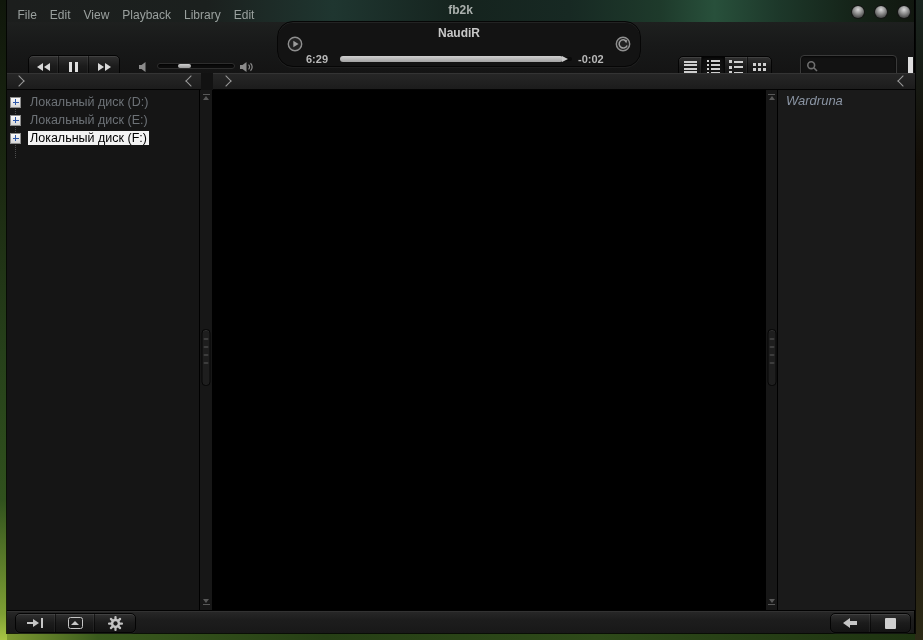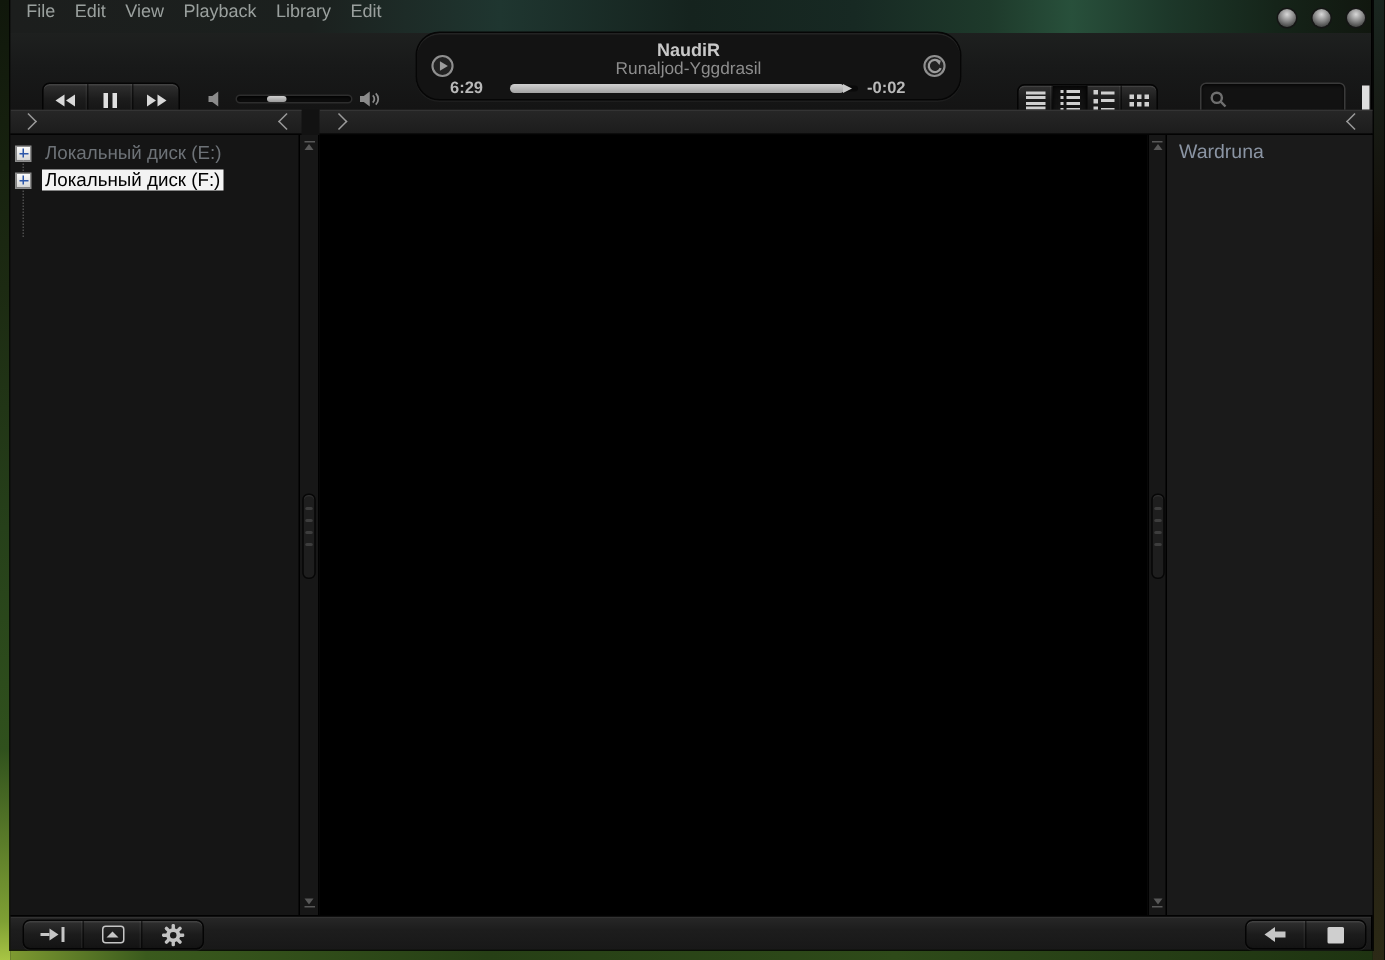--- a/index.html
+++ b/index.html
@@ -17,21 +17,21 @@
   .wp-bottom { position:absolute; left:7px; right:8px; bottom:0; height:8px;
     background:linear-gradient(90deg,#7e9a31 0%,#3a5a1d 10%,#263f15 35%,#2e4a19 65%,#1e3311 100%); }
 
   
   .window { position:absolute; left:7px; top:0; width:908px; height:633px;
     background:#121212; border-right:1px solid #000; box-shadow:0 0 0 1px rgba(0,0,0,.8); }
 
   
   .titlebar { position:absolute; left:0; top:0; width:100%; height:22px;
     background:linear-gradient(90deg,#1c1e1d 0%,#1b201e 22%,#1f3630 36%,#15231e 50%,#172923 62%,#1e3a2b 72%,#28503b 78%,#1d382a 85%,#152419 93%,#11170f 100%); }
-  .menubar { position:absolute; left:4px; top:0; height:22px; display:flex; align-items:flex-start; }
+  .menubar { position:absolute; left:4px; top:0; height:22px; display:flex; align-items:flex-end; }
   .menu-item { padding:0 6.5px; font-size:12px; color:#9aa09e; cursor:default; }
   .win-title { position:absolute; left:0; right:0; top:3px; text-align:center;
     font-size:12px; font-weight:bold; color:#aab0ad; pointer-events:none; }
   .winbtns { position:absolute; right:4px; top:6px; display:flex; gap:11px; }
   .winbtn { width:12px; height:12px; border-radius:50%;
     background:radial-gradient(circle at 50% 30%, #d8d8d8 0%, #9a9a9a 35%, #4f4f4f 75%, #2e2e2e 100%);
     box-shadow:0 0 0 1px #151515; }
 
   
   .toolbar { position:absolute; left:0; top:22px; width:100%; height:51px;
@@ -63,21 +63,21 @@
 
   .np-panel { position:absolute; left:270px; top:-1px; width:364px; height:46px;
     background:#131313; border:1px solid #060606; border-radius:16px;
     box-shadow:inset 0 1px 0 rgba(255,255,255,.07), 0 1px 0 rgba(255,255,255,.04); }
   .np-title { position:absolute; left:40px; right:40px; top:4px; text-align:center;
     font-size:12px; font-weight:bold; color:#c8c8c8; white-space:nowrap; overflow:hidden; }
   .np-sub { position:absolute; left:40px; right:40px; top:18px; text-align:center;
     font-size:11.5px; color:#8d8d8d; white-space:nowrap; overflow:hidden; }
   .np-play { position:absolute; left:9px; top:14px; }
   .np-undo { position:absolute; right:9px; top:14px; }
-  .np-elapsed { position:absolute; left:22px; top:31px; width:34px; text-align:left;
+  .np-elapsed { position:absolute; left:22px; top:31px; width:34px; text-align:center;
     font-size:11px; font-weight:bold; color:#b9b9b9; }
   .np-remaining { position:absolute; left:300px; top:31px; font-size:11px; font-weight:bold; color:#b9b9b9; }
   .np-bar { position:absolute; left:62px; top:34px; width:232px; height:6px; }
   .np-bar-track { position:absolute; left:0; top:1px; width:100%; height:4px; background:#0a0a0a; border-radius:2px; }
   .np-bar-fill { position:absolute; left:0; top:0; height:6px; background:linear-gradient(#d0d0d0,#a2a2a2); border-radius:3px; }
   .np-thumb { position:absolute; right:-5px; top:0; width:0; height:0;
     border-left:6px solid #c9c9c9; border-top:3px solid transparent; border-bottom:3px solid transparent; }
 
   .viewmodes { position:absolute; left:671px; top:34px; width:94px; height:22px; }
   .viewmodes .cell { width:23px; }
@@ -128,21 +128,21 @@
   .s-arrow .up { width:0; height:0; border-left:3.5px solid transparent; border-right:3.5px solid transparent; border-bottom:4px solid #585858; }
   .s-arrow .dn { width:0; height:0; border-left:3.5px solid transparent; border-right:3.5px solid transparent; border-top:4px solid #585858; }
   .s-arrow.top { top:4px; } .s-arrow.bottom { bottom:5px; }
   .s-grip { position:absolute; top:239px; left:50%; transform:translateX(-50%); width:9px; height:57px;
     background:#1e1e1e; border:1px solid #060606; border-radius:4px;
     box-shadow:inset 0 1px 0 #2d2d2d; display:flex; flex-direction:column; align-items:center; gap:6px; padding-top:8px; }
   .s-grip i { width:5px; height:2px; background:#3d3d3d; border-radius:1px; display:block; }
 
   
   .playlist { position:absolute; left:206px; top:90px; width:552px; height:520px; background:#000; }
-  .artist-panel { position:absolute; left:771px; top:90px; width:137px; height:520px; background:#1a1a1a; }
+  .artist-panel { position:absolute; left:771px; top:90px; width:137px; height:520px; background:#1a1a1a;font-style:italic; }
   .artist-name { padding:3px 8px; font-size:13px; color:#8a94a3; }
 
   
   .statusbar { position:absolute; left:0; top:610px; width:100%; height:23px;
     background:linear-gradient(180deg,#282828 0%,#1d1d1d 40%,#181818 100%);
     border-top:1px solid #020202; box-shadow:inset 0 1px 0 #323232; }
   .sb-left { position:absolute; left:8px; top:2px; width:121px; height:20px; }
   .sb-left .cell { width:40px; }
   .sb-right { position:absolute; left:823px; top:2px; width:81px; height:20px; }
   .sb-right .cell { width:40px; }
@@ -172,20 +172,21 @@
 
     <div class="titlebar">
       <div class="menubar">
         <span class="menu-item">File</span>
         <span class="menu-item">Edit</span>
         <span class="menu-item">View</span>
         <span class="menu-item">Playback</span>
         <span class="menu-item">Library</span>
         <span class="menu-item">Edit</span>
       </div>
+      <div class="win-title">fb2k</div>
       <div class="winbtns">
         <div class="winbtn"></div>
         <div class="winbtn"></div>
         <div class="winbtn"></div>
       </div>
     </div>
 
     <div class="toolbar">
 
       <div class="btngroup transport">
@@ -225,21 +226,20 @@
       </span>
 
       <div class="np-panel">
         <span class="np-play">
           <svg width="16" height="16" viewBox="0 0 16 16">
             <circle cx="8" cy="8" r="6.7" fill="#222" stroke="#8f8f8f" stroke-width="1.4"></circle>
             <polygon points="6.3,4.8 11.6,8 6.3,11.2" fill="#9d9d9d"></polygon>
           </svg>
         </span>
         <div class="np-title">NaudiR</div>
-        <div class="np-sub">Runaljod-Yggdrasil</div>
         <span class="np-undo">
           <svg width="16" height="16" viewBox="0 0 16 16">
             <circle cx="8" cy="8" r="6.7" fill="#222" stroke="#8f8f8f" stroke-width="1.4"></circle>
             <path d="M11.3 5.2 A4.1 4.1 0 1 0 12.1 9.4" stroke="#9d9d9d" stroke-width="1.5" fill="none"></path>
             <polygon points="8.6,4.1 12.2,4.3 11.3,7.3" fill="#9d9d9d"></polygon>
           </svg>
         </span>
         <div class="np-elapsed">6:29</div>
         <div class="np-bar">
           <div class="np-bar-track"></div>
@@ -325,20 +325,24 @@
       <span class="chev r" style="left:8px;"></span>
       <span class="chev l" style="right:6px;"></span>
     </div>
     <div class="strip main-strip">
       <span class="chev r" style="left:9px;"></span>
       <span class="chev l" style="right:8px;"></span>
     </div>
 
     <div class="tree">
       <div class="tree-connector"></div>
+      <div class="tree-row">
+        <span class="plusbox"></span>
+        <span class="tree-label">Локальный диск (D:)</span>
+      </div>
       <div class="tree-row">
         <span class="plusbox"></span>
         <span class="tree-label">Локальный диск (E:)</span>
       </div>
       <div class="tree-row">
         <span class="plusbox"></span>
         <span class="tree-label selected">Локальный диск (F:)</span>
       </div>
     </div>
 

